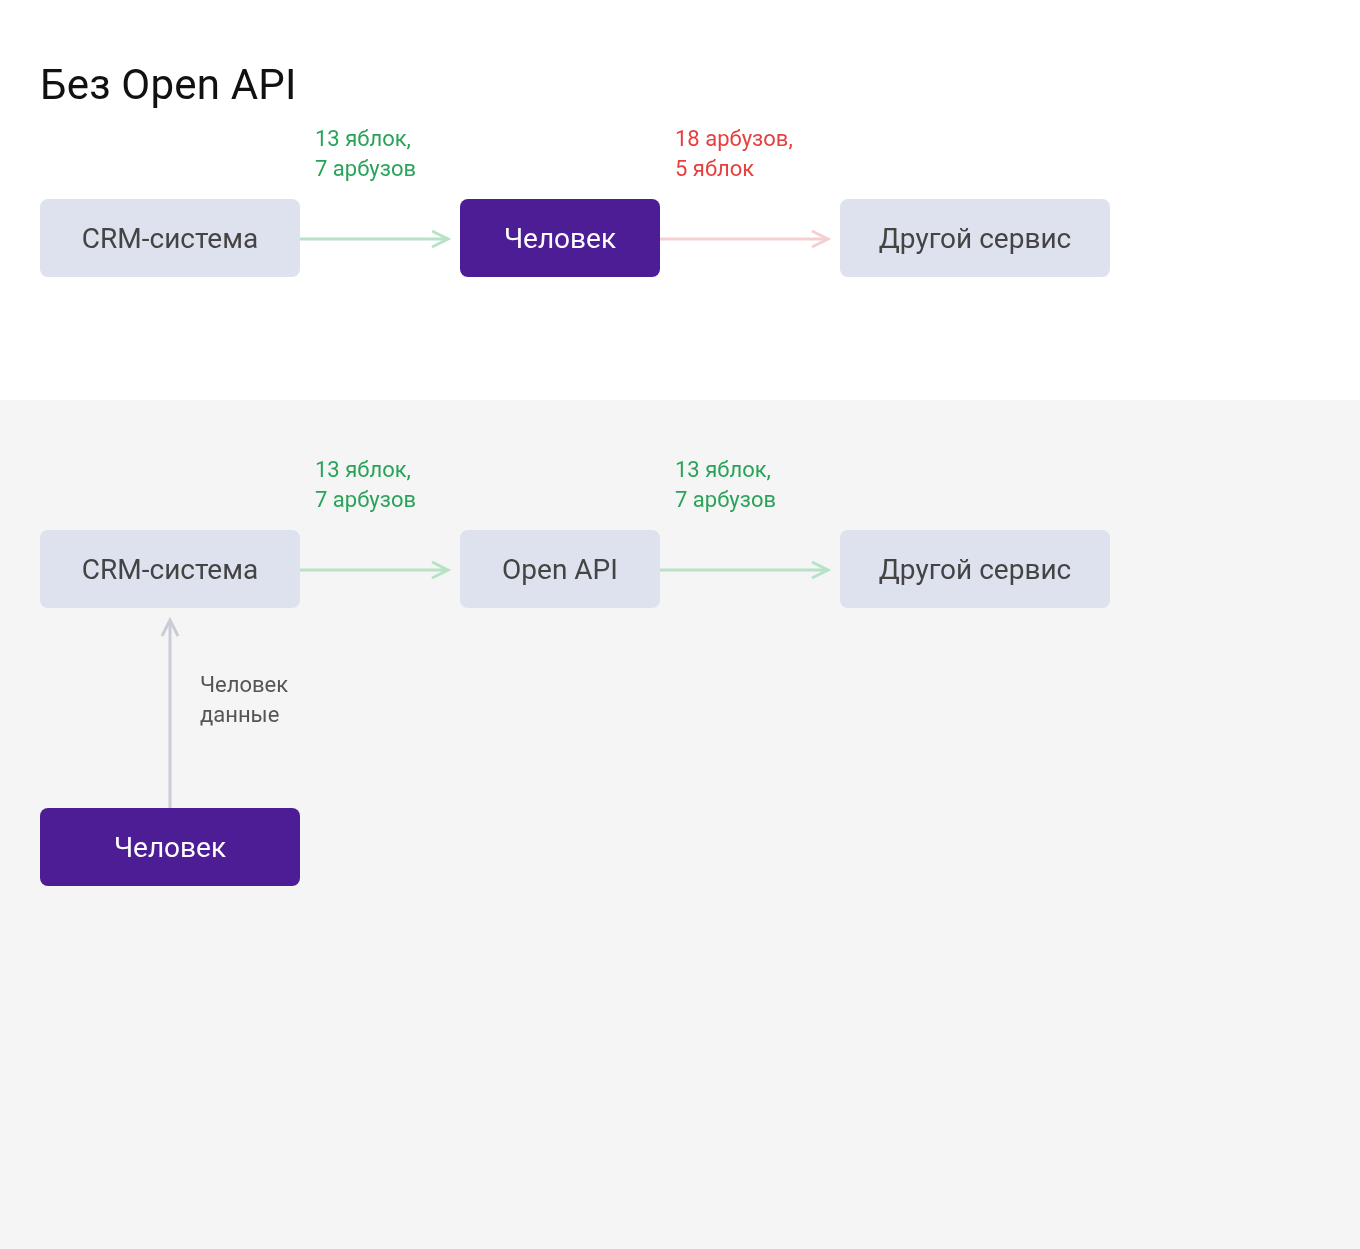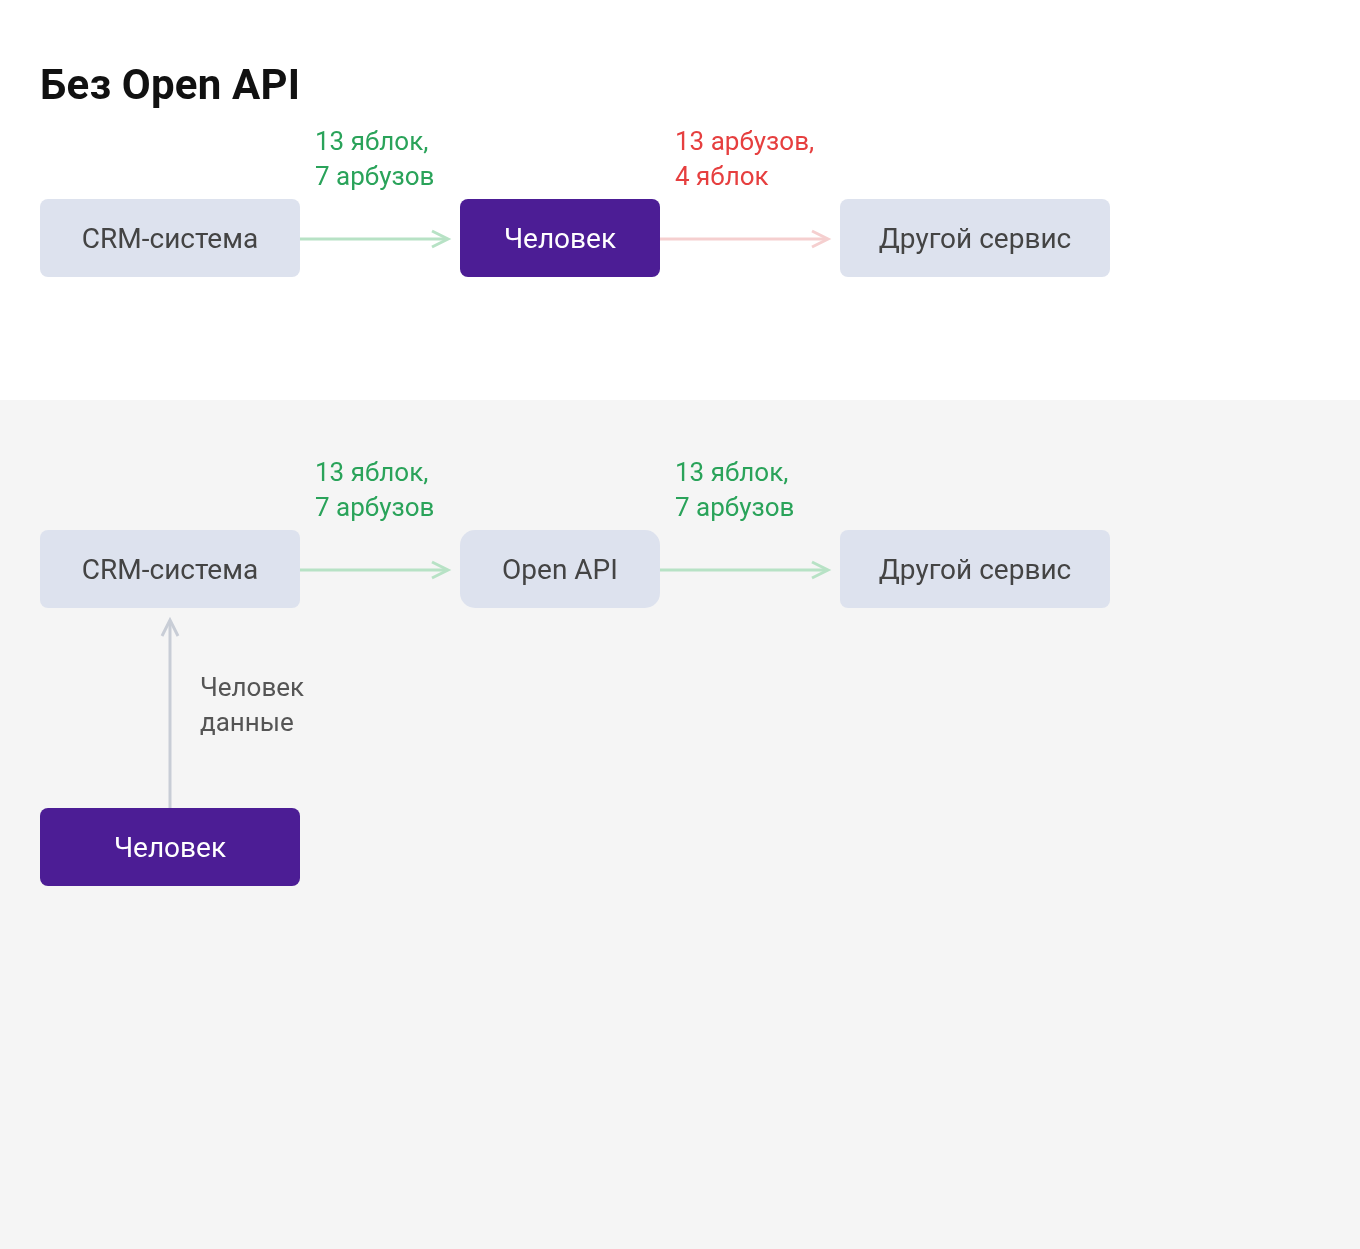--- a/index.html
+++ b/index.html
@@ -21,21 +21,21 @@
   .panel-top {
     height: 400px;
     background: #ffffff;
   }
   .panel-bottom {
     height: 849px;
     background: #f5f5f5;
   }
   h2.section-title {
     font-size: 42px;
-    font-weight: 700;
+    font-weight: 400;
     margin: 20px 0 0 0;
     letter-spacing: 0.2px;
     color: #111;
   }
   .row {
     position: relative;
     margin-top: 90px;
     height: 78px;
   }
   .node {
@@ -53,21 +53,21 @@
   .node-light {
     background: #dde2ee;
     color: #444;
   }
   .node-dark {
     background: #4c1d95;
     color: #ffffff;
   }
   .flow-label {
     position: absolute;
-    font-size: 26px;
+    font-size: 22px;
     line-height: 1.35;
     color: #2aa35a;
   }
   .flow-label.red { color: #e63f3f; }
   .flow-label.gray { color: #555; }
   svg.arrow {
     position: absolute;
     overflow: visible;
   }
 </style>
@@ -96,35 +96,35 @@
     <svg class="arrow" style="left:620px; top:30px; width:180px; height:20px;">
       <line x1="0" y1="10" x2="165" y2="10" stroke="#f5cfcf" stroke-width="3"></line>
       <polyline points="152,2 168,10 152,18" fill="none" stroke="#f5cfcf" stroke-width="3"></polyline>
     </svg>
 
     <div class="flow-label" style="left:275px; top:-75px;">
       <div>13 яблок,</div>
       <div>7 арбузов</div>
     </div>
     <div class="flow-label red" style="left:635px; top:-75px;">
-      <div>13 арбузов,</div>
-      <div>4 яблок</div>
+      <div>18 арбузов,</div>
+      <div>5 яблок</div>
     </div>
 
   </div>
 </div>
 
 <div class="panel panel-bottom">
 
   <div class="row" style="margin-top:90px;">
 
     <div class="node node-light" style="left:0px; width:260px;">
       <span>CRM-система</span>
     </div>
-    <div class="node node-light" style="left:420px; width:200px;border-radius:15px;">
+    <div class="node node-light" style="left:420px; width:200px;">
       <span>Open API</span>
     </div>
     <div class="node node-light" style="left:800px; width:270px;">
       <span>Другой сервис</span>
     </div>
 
     <svg class="arrow" style="left:260px; top:30px; width:160px; height:20px;">
       <line x1="0" y1="10" x2="145" y2="10" stroke="#b7e2c5" stroke-width="3"></line>
       <polyline points="132,2 148,10 132,18" fill="none" stroke="#b7e2c5" stroke-width="3"></polyline>
     </svg>

